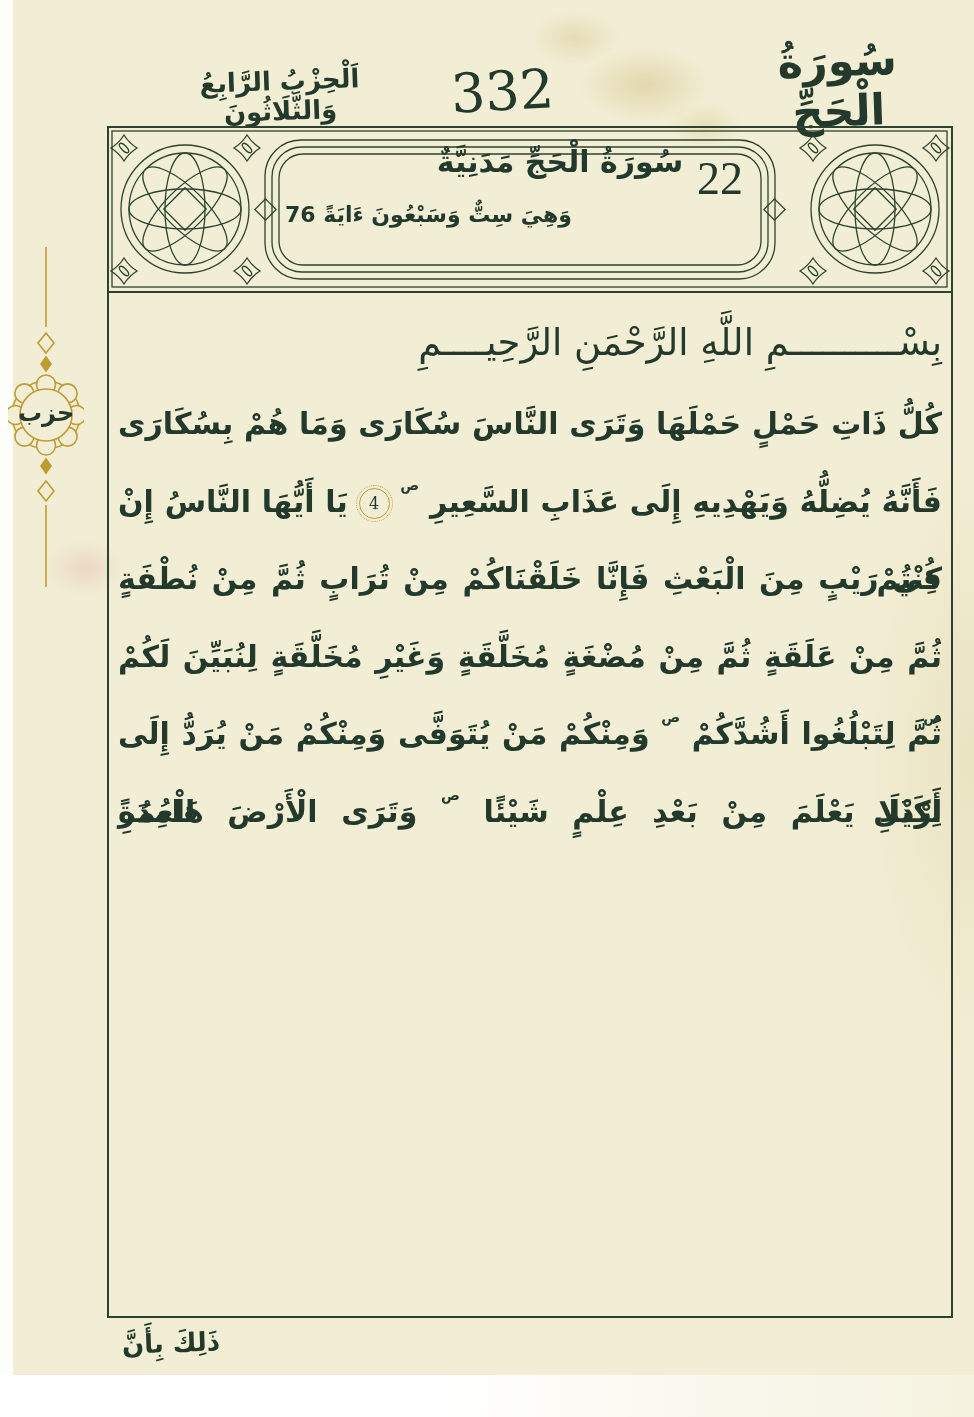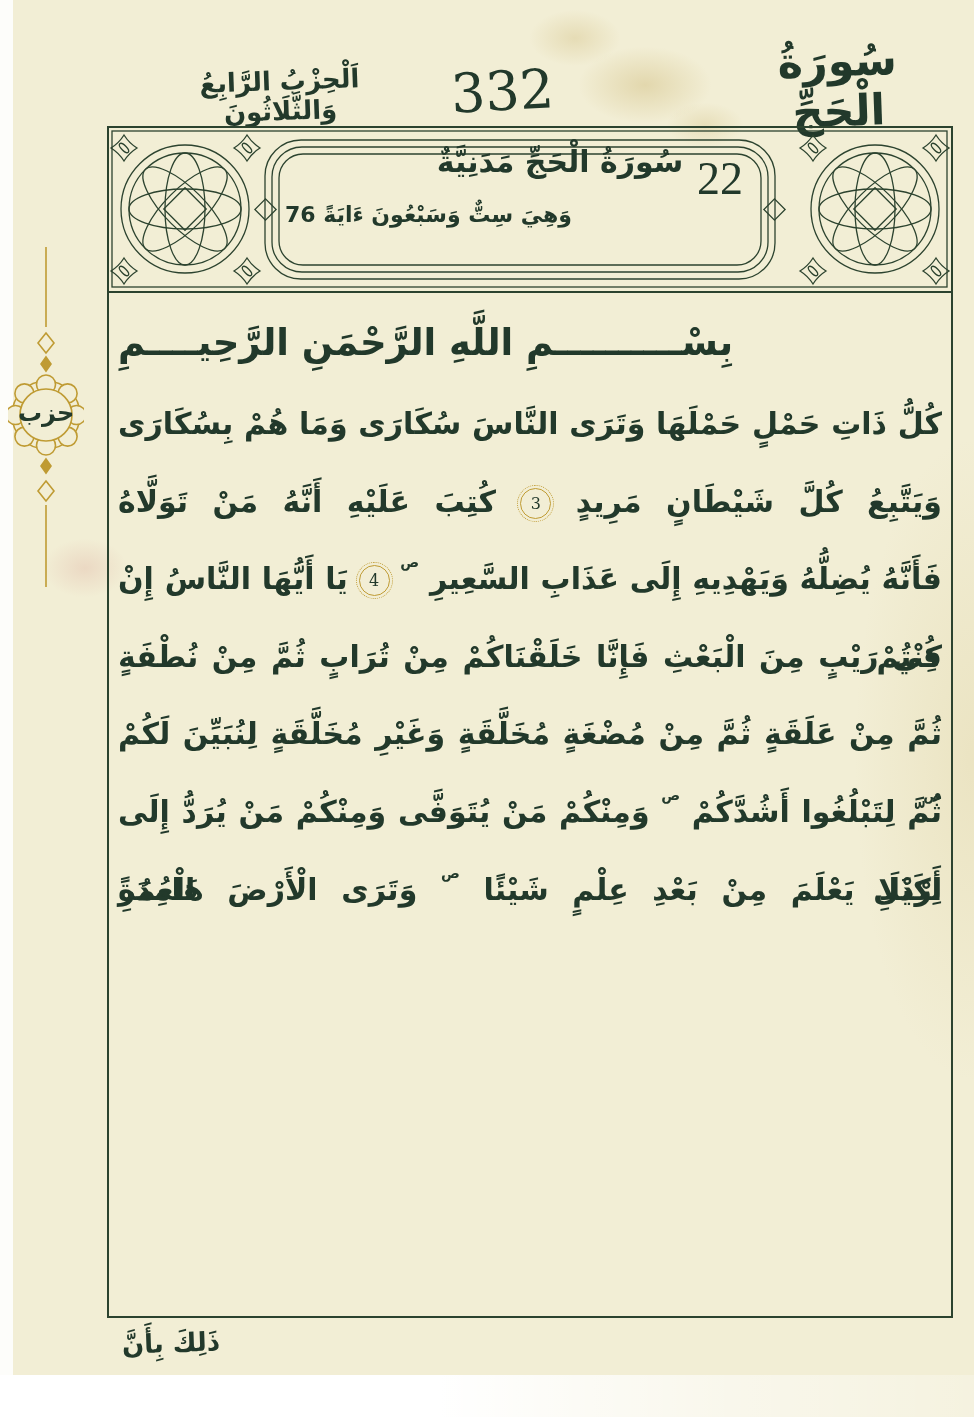--- a/index.html
+++ b/index.html
@@ -41,22 +41,22 @@
   .banner-title{position:absolute;left:211px;top:16px;width:480px;text-align:center;
     font-size:30px;font-weight:bold;}
   .banner-sub{position:absolute;left:176px;top:74px;width:480px;text-align:left;
     font-size:22px;font-weight:bold;}
   .banner-num{position:absolute;left:566px;top:24px;width:90px;text-align:center;
     font-size:46px;font-family:Liberation Serif, serif;}
 
   
   .text-area{position:absolute;left:0;right:0;top:165px;bottom:0;
     padding:0 9px;box-sizing:border-box;direction:rtl;}
-  .bismillah{height:92px;line-height:100px;text-align:left;
-    font-size:37px;font-weight:bold;}
+  .bismillah{height:92px;line-height:100px;text-align:right;
+    font-size:37px;font-weight:normal;}
   .qline{height:77.6px;line-height:77.6px;font-size:30px;font-weight:bold;
     text-align:justify;text-align-last:justify;}
   .vmark{display:inline-flex;width:31px;height:31px;box-sizing:border-box;
     border:1.6px solid #bf9b33;border-radius:50%;align-items:center;justify-content:center;
     outline:1px dotted #bf9b33;outline-offset:2px;
     font-family:"DejaVu Serif",serif;font-weight:normal;font-size:16px;line-height:31px;
     vertical-align:middle;color:#22392b;}
   .waqf{font-size:14px;line-height:0;vertical-align:22px;}
 
   
@@ -117,21 +117,20 @@
       </svg>
       <div class="banner-title" dir="rtl">سُورَةُ الْحَجِّ مَدَنِيَّةٌ</div>
       <div class="banner-sub" dir="rtl">وَهِيَ سِتٌّ وَسَبْعُونَ ءَايَةً 76</div>
       <div class="banner-num">22</div>
     </div>
 
     <div class="text-area">
       <div class="bismillah">بِسْــــــــــمِ اللَّهِ الرَّحْمَنِ الرَّحِيــــمِ</div>
       <div>
           <div class="qline" dir="rtl"><span class="qtext">كُلُّ ذَاتِ حَمْلٍ حَمْلَهَا وَتَرَى النَّاسَ سُكَارَى وَمَا هُمْ بِسُكَارَى</span> </div>
-          <div class="qline" dir="rtl"><span class="qtext">وَيَتَّبِعُ كُلَّ شَيْطَانٍ مَرِيدٍ</span> <span class="vmark">3</span> <span class="qtext">كُتِبَ عَلَيْهِ أَنَّهُ مَنْ تَوَلَّاهُ</span> </div>
           <div class="qline" dir="rtl"><span class="qtext">فَأَنَّهُ يُضِلُّهُ وَيَهْدِيهِ إِلَى عَذَابِ السَّعِيرِ</span> <span class="waqf">ص</span> <span class="vmark">4</span> <span class="qtext">يَا أَيُّهَا النَّاسُ إِنْ كُنْتُمْ</span> </div>
           <div class="qline" dir="rtl"><span class="qtext">فِي رَيْبٍ مِنَ الْبَعْثِ فَإِنَّا خَلَقْنَاكُمْ مِنْ تُرَابٍ ثُمَّ مِنْ نُطْفَةٍ</span> </div>
           <div class="qline" dir="rtl"><span class="qtext">ثُمَّ مِنْ عَلَقَةٍ ثُمَّ مِنْ مُضْغَةٍ مُخَلَّقَةٍ وَغَيْرِ مُخَلَّقَةٍ لِنُبَيِّنَ لَكُمْ</span> <span class="waqf">ص</span> </div>
           <div class="qline" dir="rtl"><span class="qtext">ثُمَّ لِتَبْلُغُوا أَشُدَّكُمْ</span> <span class="waqf">ص</span> <span class="qtext">وَمِنْكُمْ مَنْ يُتَوَفَّى وَمِنْكُمْ مَنْ يُرَدُّ إِلَى أَرْذَلِ الْعُمُرِ</span> </div>
           <div class="qline" dir="rtl"><span class="qtext">لِكَيْلَا يَعْلَمَ مِنْ بَعْدِ عِلْمٍ شَيْئًا</span> <span class="waqf">ص</span> <span class="qtext">وَتَرَى الْأَرْضَ هَامِدَةً</span> </div>
         </div>
     </div>
   </div>
 
   <svg class="hizb-orn" width="76" height="340" viewBox="0 0 76 340" fill="none" stroke="#bf9b33" stroke-width="1.6">

